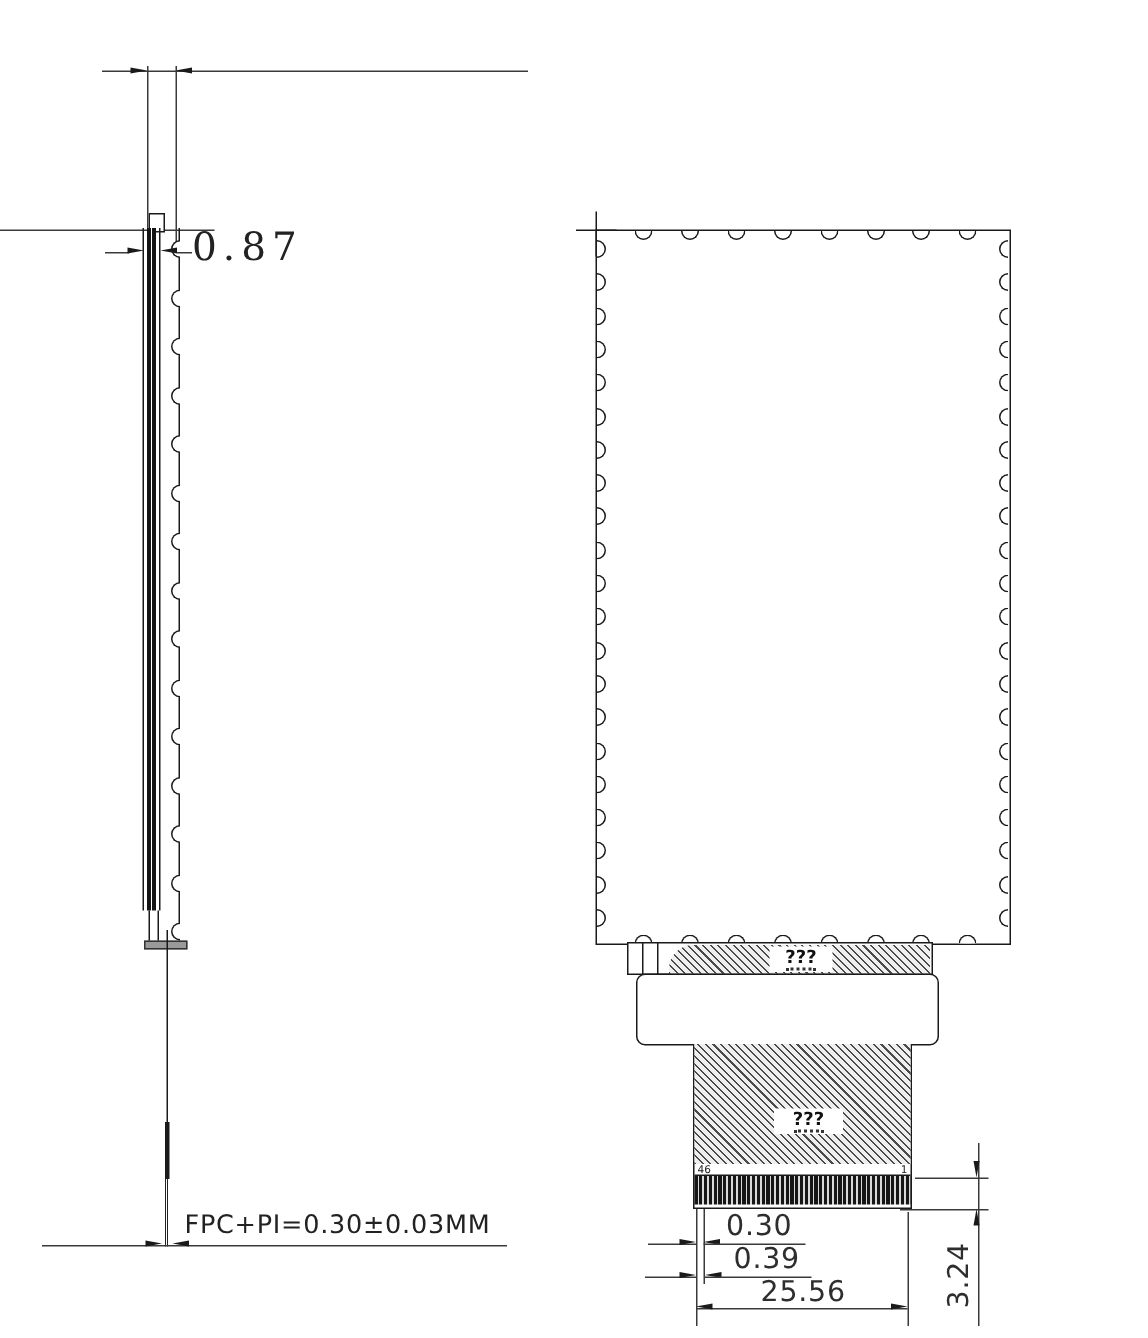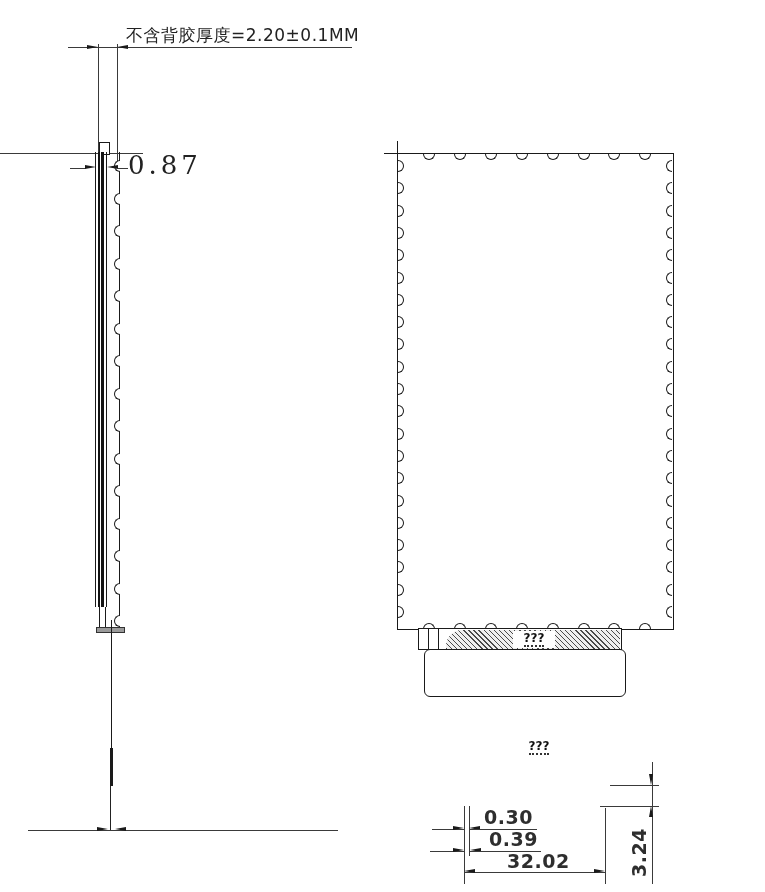--- a/index.html
+++ b/index.html
@@ -10,41 +10,40 @@
   .hl{position:absolute;height:1px;background:#3a3a3a;}
   .vl{position:absolute;width:1px;background:#3a3a3a;}
   
   .ohl{position:absolute;height:1.4px;background:#1a1a1a;}
   .ovl{position:absolute;width:1.4px;background:#1a1a1a;}
   
   .ar{position:absolute;width:0;height:0;border-top:2.6px solid transparent;border-bottom:2.6px solid transparent;border-left:11px solid #1a1a1a;}
   .al{position:absolute;width:0;height:0;border-top:2.6px solid transparent;border-bottom:2.6px solid transparent;border-right:11px solid #1a1a1a;}
   .ad{position:absolute;width:0;height:0;border-left:2.6px solid transparent;border-right:2.6px solid transparent;border-top:11px solid #1a1a1a;}
   .au{position:absolute;width:0;height:0;border-left:2.6px solid transparent;border-right:2.6px solid transparent;border-bottom:11px solid #1a1a1a;}
-  .dimtxt{position:absolute;font-size:19px;color:#2e2e2e;letter-spacing:.5px;white-space:nowrap;font-weight:bold;}
+  .dimtxt{position:absolute;font-size:19px;color:#2e2e2e;letter-spacing:.5px;white-space:nowrap;}
   .note{position:absolute;font-size:17px;color:#222;letter-spacing:.5px;white-space:nowrap;}
   .hatch{background:repeating-linear-gradient(45deg,#4a4a4a 0px,#4a4a4a 1px,#efefef 1px,#efefef 3.6px);}
   .bump-t{position:absolute;width:10px;height:5px;background:#fff;border:1.2px solid #1a1a1a;border-top:none;border-radius:0 0 10px 10px;}
   .bump-b{position:absolute;width:10px;height:5px;background:#fff;border:1.2px solid #1a1a1a;border-bottom:none;border-radius:10px 10px 0 0;}
   .bump-e{position:absolute;width:5px;height:10px;background:#fff;border:1.2px solid #1a1a1a;border-left:none;border-radius:0 10px 10px 0;}
   .bump-w{position:absolute;width:5px;height:10px;background:#fff;border:1.2px solid #1a1a1a;border-right:none;border-radius:10px 0 0 10px;}
   .qlabel{position:absolute;background:#fff;display:flex;align-items:center;justify-content:center;}
   .qlabel span{font-size:12px;font-weight:bold;color:#111;border-bottom:2px dotted #333;line-height:13px;}
 </style>
 </head>
 <body>
 
 <div id="canvas">
 
   <div class="vl" style="left:98px;top:44px;height:120px;"></div>
   <div class="vl" style="left:117px;top:44px;height:126px;"></div>
   <div class="hl" style="left:68px;top:47px;width:284px;"></div>
   <div class="ar" style="left:87px;top:44.5px;"></div>
   <div class="al" style="left:117px;top:44.5px;"></div>
-  <div class="note" style="left:126px;top:24px;">不含背胶厚度=2.20±0.1MM</div>
 
   <div class="hl" style="left:0px;top:153px;width:143px;"></div>
 
   <div class="el" style="left:99px;top:142px;width:9px;height:11px;border:1.4px solid #1a1a1a;background:#fff;"></div>
   <div class="ovl" style="left:94.5px;top:152px;height:455px;width:1px;"></div>
   <div class="el" style="left:98px;top:152px;width:6px;height:455px;background:linear-gradient(90deg,#141414 0 2.4px,#ffffff 2.4px 3.4px,#141414 3.4px 6px);"></div>
   <div class="ovl" style="left:106px;top:152px;height:455px;width:1px;"></div>
   <div class="ovl" style="left:119px;top:152px;height:480px;width:1.3px;"></div>
   <div id="side-bumps">
       <div class="bump-w" style="left: 114px; top: 160px;"></div>
@@ -74,20 +73,21 @@
   <div class="ovl" style="left:104.5px;top:607px;height:23px;"></div>
   <div class="el" style="left:96px;top:627px;width:27px;height:4px;background:#9a9a9a;border:1px solid #333;"></div>
 
   <div class="ovl" style="left:110.5px;top:620px;height:130px;width:1.5px;"></div>
   <div class="el" style="left:109.5px;top:748px;width:3.5px;height:38px;background:#1a1a1a;"></div>
   <div class="el" style="left:110px;top:786px;width:2.4px;height:45px;background:linear-gradient(90deg,#222 0 .8px,#fff .8px 1.6px,#222 1.6px 2.4px);"></div>
 
   <div class="hl" style="left:28px;top:830px;width:310px;"></div>
   <div class="ar" style="left:97px;top:827.4px;"></div>
   <div class="al" style="left:115px;top:827.4px;"></div>
+  <div class="note" style="left:123px;top:807px;">FPC+PI=0.30±0.03MM</div>
 
   <div class="el" style="left:397px;top:153px;width:275px;height:475px;border:1.6px solid #1a1a1a;background:#fff;"></div>
 
   <div class="ohl" style="left:384px;top:152.6px;width:27px;"></div>
   <div class="ovl" style="left:396.6px;top:141px;height:30px;"></div>
   <div id="panel-bumps">
       <div class="bump-t" style="left: 423px; top: 154.2px;"></div>
       <div class="bump-b" style="left: 423px; top: 622.6px;"></div>
       <div class="bump-t" style="left: 453.9px; top: 154.2px;"></div>
       <div class="bump-b" style="left: 453.9px; top: 622.6px;"></div>
@@ -150,20 +150,28 @@
   <div class="el" style="left:418px;top:628px;width:204px;height:22px;border:1.4px solid #1a1a1a;background:#fff;box-sizing:border-box;"></div>
   <div class="ovl" style="left:428px;top:628px;height:22px;width:1px;"></div>
   <div class="ovl" style="left:438px;top:628px;height:22px;width:1px;"></div>
   <div class="el hatch" style="left:446px;top:629.5px;width:174px;height:19px;border-top-left-radius:16px;"></div>
   <div class="qlabel" style="left:513px;top:631px;width:42px;height:17px;">
     <span>???</span>
   </div>
 
   <div class="el" style="left:424px;top:649px;width:202px;height:48px;border:1.5px solid #1a1a1a;border-radius:6px;background:#fff;box-sizing:border-box;"></div>
 
+  <div class="el" style="left:462px;top:696px;width:146px;height:110px;border:1.5px solid #1a1a1a;border-top:none;box-sizing:border-box;background:#fff;">
+    <div class="hatch" style="width:100%;height:80px;"></div>
+    <div style="width:100%;height:8px;display:flex;justify-content:space-between;align-items:center;font-size:7px;line-height:8px;padding:0 2px;box-sizing:border-box;border-bottom:1px solid #1a1a1a;">
+      <span>46</span>
+      <span>1</span>
+    </div>
+    <div style="width:100%;height:19px;background:repeating-linear-gradient(90deg,#161616 0px,#161616 2.1px,#d9d9d9 2.1px,#d9d9d9 3.2px);"></div>
+  </div>
   <div class="qlabel" style="left:516px;top:739px;width:46px;height:17px;">
     <span>???</span>
   </div>
 
   <div class="vl" style="left:464px;top:806px;height:78px;"></div>
   <div class="vl" style="left:468.5px;top:806px;height:50px;"></div>
   <div class="vl" style="left:605px;top:808px;height:76px;"></div>
 
   <div class="hl" style="left:432px;top:829px;width:32px;"></div>
   <div class="ar" style="left:453px;top:826.4px;"></div>
@@ -173,21 +181,21 @@
 
   <div class="hl" style="left:430px;top:851px;width:34px;"></div>
   <div class="ar" style="left:453px;top:848.4px;"></div>
   <div class="al" style="left:470px;top:848.4px;"></div>
   <div class="hl" style="left:470px;top:851px;width:71px;"></div>
   <div class="dimtxt" style="left:489px;top:828px;">0.39</div>
 
   <div class="hl" style="left:464px;top:872px;width:141px;"></div>
   <div class="al" style="left:464px;top:869.4px;"></div>
   <div class="ar" style="left:594px;top:869.4px;"></div>
-  <div class="dimtxt" style="left:507px;top:850px;">32.02</div>
+  <div class="dimtxt" style="left:507px;top:850px;">25.56</div>
 
   <div class="hl" style="left:610px;top:785px;width:49px;"></div>
   <div class="hl" style="left:600px;top:806px;width:59px;"></div>
   <div class="vl" style="left:652px;top:762px;height:122px;"></div>
   <div class="ad" style="left:649.4px;top:774px;"></div>
   <div class="au" style="left:649.4px;top:806px;"></div>
   <div class="dimtxt" style="left:628px;top:828px;writing-mode:vertical-rl;transform:rotate(180deg);">3.24</div>
 
 </div>
 

